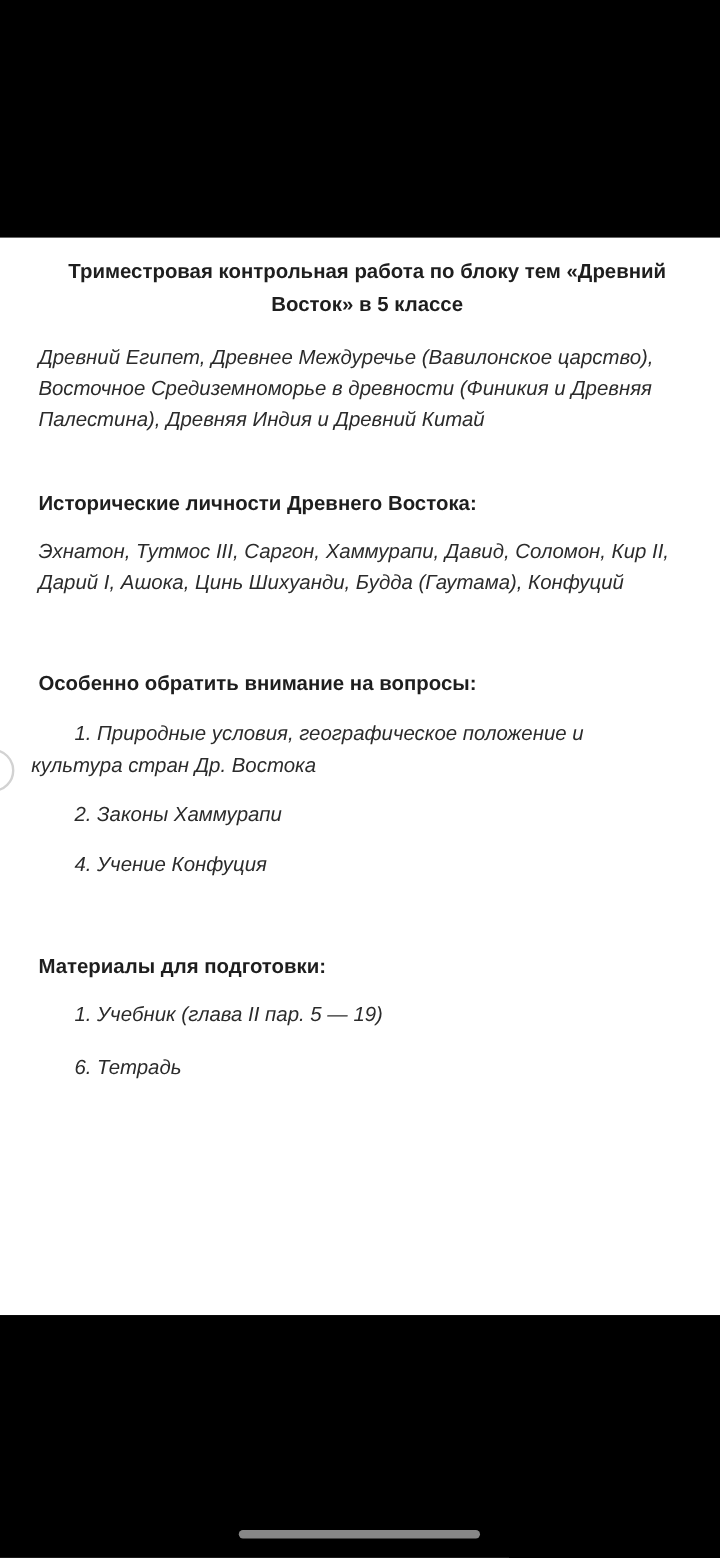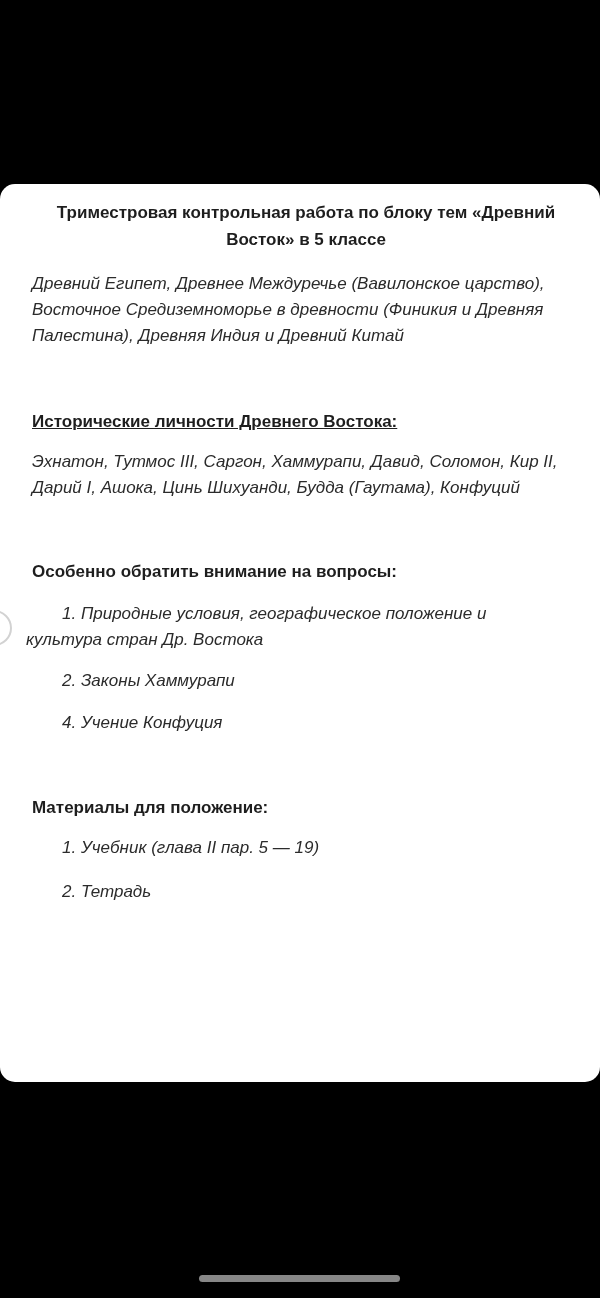--- a/index.html
+++ b/index.html
@@ -19,30 +19,29 @@
     position: absolute; top: 0; left: 0;
     width: 600px; height: 198px;
     background: #000000;
   }
   .letterbox-bottom {
     position: absolute; top: 1096px; left: 0;
     width: 600px; height: 202px;
     background: #000000;
   }
   .doc-page {
-    position: absolute; top: 184px; left: 0;
+    position: absolute; top: 198px; left: 0;
     width: 600px; height: 898px;
     background: #ffffff;
     box-sizing: border-box;
     padding: 15px 20px 19px 32px;
     overflow: hidden;
     color: #2b2b2b;
     font-size: 17px;
     line-height: 26px;
-    border-radius: 15px;
   }
   .doc-title {
     margin: 0;
     font-size: 17px;
     font-weight: bold;
     line-height: 27px;
     text-align: center;
     color: #1e1e1e;
   }
   .heading {
@@ -52,21 +51,21 @@
   }
   .para { margin: 0; font-style: italic; }
   .num-item {
     margin: 0 0 0 -6px;
     text-indent: 36px;
   }
   .narrow { max-width: 492px; }
   .mt-h1 { margin-top: 53px; }
   .mt-p1 { margin-top: 18px; }
   .mt-p2 { margin-top: 11px; }
-  .mt-h2 { margin-top: 60px; text-decoration: underline; }
+  .mt-h2 { margin-top: 44px; }
   .mt-p3 { margin-top: 14px; }
   .mt-h3 { margin-top: 58px; }
   .mt-i1 { margin-top: 16px; }
   .mt-i2 { margin-top: 15px; }
   .mt-i3 { margin-top: 16px; }
   .mt-i4 { margin-top: 16px; }
   .mt-h4 { margin-top: 59px; }
   .mt-m1 { margin-top: 14px; }
   .mt-m2 { margin-top: 18px; }
   .scroll-arc {
@@ -106,25 +105,25 @@
 
     <p class="heading mt-h3">Особенно обратить внимание на вопросы:</p>
 
     <p class="para num-item narrow mt-i1">1. Природные условия, географическое положение и культура стран Др. Востока</p>
 
     <p class="para num-item mt-i2">2. Законы Хаммурапи</p>
 
 
     <p class="para num-item mt-i4">4. Учение Конфуция</p>
 
-    <p class="heading mt-h4">Материалы для положение:</p>
+    <p class="heading mt-h4">Материалы для подготовки:</p>
 
     <p class="para num-item mt-m1">1. Учебник (глава II пар. 5 — 19)</p>
 
-    <p class="para num-item mt-m2">2. Тетрадь</p>
+    <p class="para num-item mt-m2">6. Тетрадь</p>
 
     <div class="scroll-arc"></div>
   </div>
 
   <div class="letterbox-bottom"></div>
 
   <div class="home-indicator"></div>
 
 </div>
 

